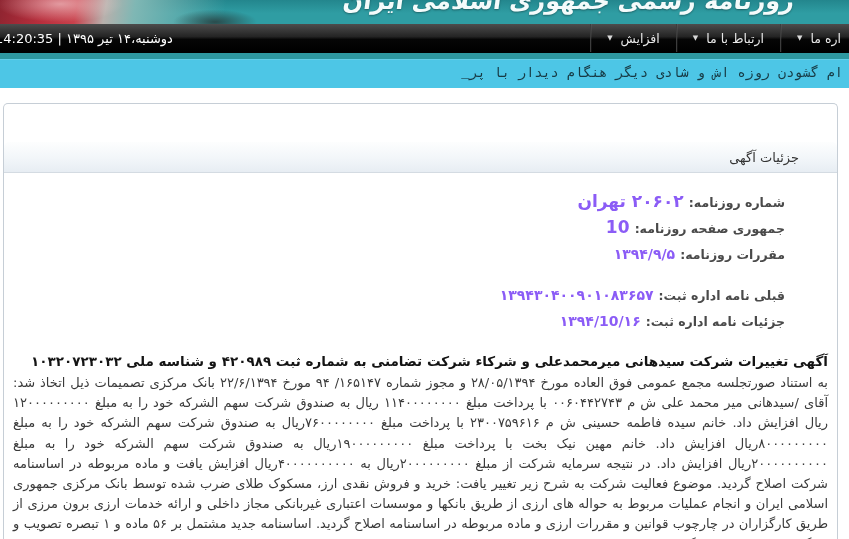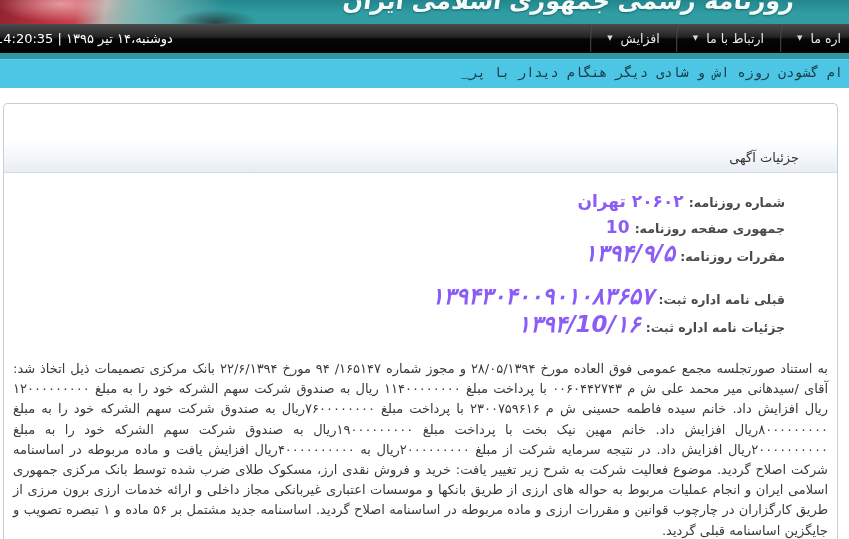--- a/index.html
+++ b/index.html
@@ -44,21 +44,21 @@
     border-radius:5px 5px 0 0; }
   .panel-header { height:31px; line-height:31px; padding-left:0; padding-right:38px;
     background:linear-gradient(180deg,#fdfefe 0%, #f2f6f9 55%, #e7edf3 100%);
     border-bottom:1px solid #d4dbe2; border-radius:5px 5px 0 0;
     color:#333333; font-size:13px;margin-top:38px; }
 
   .details { padding:16px 52px 0 0; }
   .detail-row { white-space:nowrap; line-height:25px; }
   .detail-row .lbl { color:#4a4a4a; font-size:12.5px;font-weight:bold; }
   .detail-row .val { color:#8b5cf6; font-weight:bold; font-size:17px; }
-  .detail-row.big .val { font-size:23px;font-style:italic; }
+  .detail-row.big .val { font-size:14px; }
   .details-gap { height:15px; }
 
   .notice { padding:17px 9px 0 9px; color:#3a3a3a; }
   .notice-title { font-weight:bold; font-size:13.5px; color:#141414; line-height:20px; }
   .notice-body { font-size:13px; line-height:20.2px; text-align:justify; margin-top:2px; }
   .notice-footer { font-size:13px; line-height:21px; text-align:center; margin-top:1px; }
 </style>
 </head>
 <body>
 
@@ -111,16 +111,17 @@
       <span class="lbl">قبلی نامه اداره ثبت:</span>
       <span class="val">۱۳۹۴۳۰۴۰۰۹۰۱۰۸۳۶۵۷</span>
     </div>
     <div class="detail-row big">
       <span class="lbl">جزئیات نامه اداره ثبت:</span>
       <span class="val">۱۳۹۴/10/۱۶</span>
     </div>
   </div>
 
   <div class="notice">
+    <span class="notice-title">آگهی تغییرات شرکت سیدهانی میرمحمدعلی و شرکاء شرکت تضامنی به شماره ثبت ۴۲۰۹۸۹ و شناسه ملی ۱۰۳۲۰۷۲۳۰۳۲</span>
     <div class="notice-body">به استناد صورتجلسه مجمع عمومی فوق العاده مورخ ۲۸/۰۵/۱۳۹۴ و مجوز شماره ۱۶۵۱۴۷/ ۹۴ مورخ ۲۲/۶/۱۳۹۴ بانک مرکزی تصمیمات ذیل اتخاذ شد: آقای /سیدهانی میر محمد علی ش م ۰۰۶۰۴۴۲۷۴۳ با پرداخت مبلغ ۱۱۴۰۰۰۰۰۰۰۰ ریال به صندوق شرکت سهم الشرکه خود را به مبلغ ۱۲۰۰۰۰۰۰۰۰۰ ریال افزایش داد. خانم سیده فاطمه حسینی ش م ۲۳۰۰۷۵۹۶۱۶ با پرداخت مبلغ ۷۶۰۰۰۰۰۰۰۰ریال به صندوق شرکت سهم الشرکه خود را به مبلغ ۸۰۰۰۰۰۰۰۰۰ریال افزایش داد. خانم مهین نیک بخت با پرداخت مبلغ ۱۹۰۰۰۰۰۰۰۰۰ریال به صندوق شرکت سهم الشرکه خود را به مبلغ ۲۰۰۰۰۰۰۰۰۰۰ریال افزایش داد. در نتیجه سرمایه شرکت از مبلغ ۲۰۰۰۰۰۰۰۰۰ریال به ۴۰۰۰۰۰۰۰۰۰۰ریال افزایش یافت و ماده مربوطه در اساسنامه شرکت اصلاح گردید. موضوع فعالیت شرکت به شرح زیر تغییر یافت: خرید و فروش نقدی ارز، مسکوک طلای ضرب شده توسط بانک مرکزی جمهوری اسلامی ایران و انجام عملیات مربوط به حواله های ارزی از طریق بانکها و موسسات اعتباری غیربانکی مجاز داخلی و ارائه خدمات ارزی برون مرزی از طریق کارگزاران در چارچوب قوانین و مقررات ارزی و ماده مربوطه در اساسنامه اصلاح گردید. اساسنامه جدید مشتمل بر ۵۶ ماده و ۱ تبصره تصویب و جایگزین اساسنامه قبلی گردید.</div>
     <div class="notice-footer">پ۹۴۰۸۱۶۴۸۶۴۶۱۷۶۷ اداره ثبت شرکت ها و موسسات غیرتجاری</div>
   </div>
 </div>
 
 </body></html>

